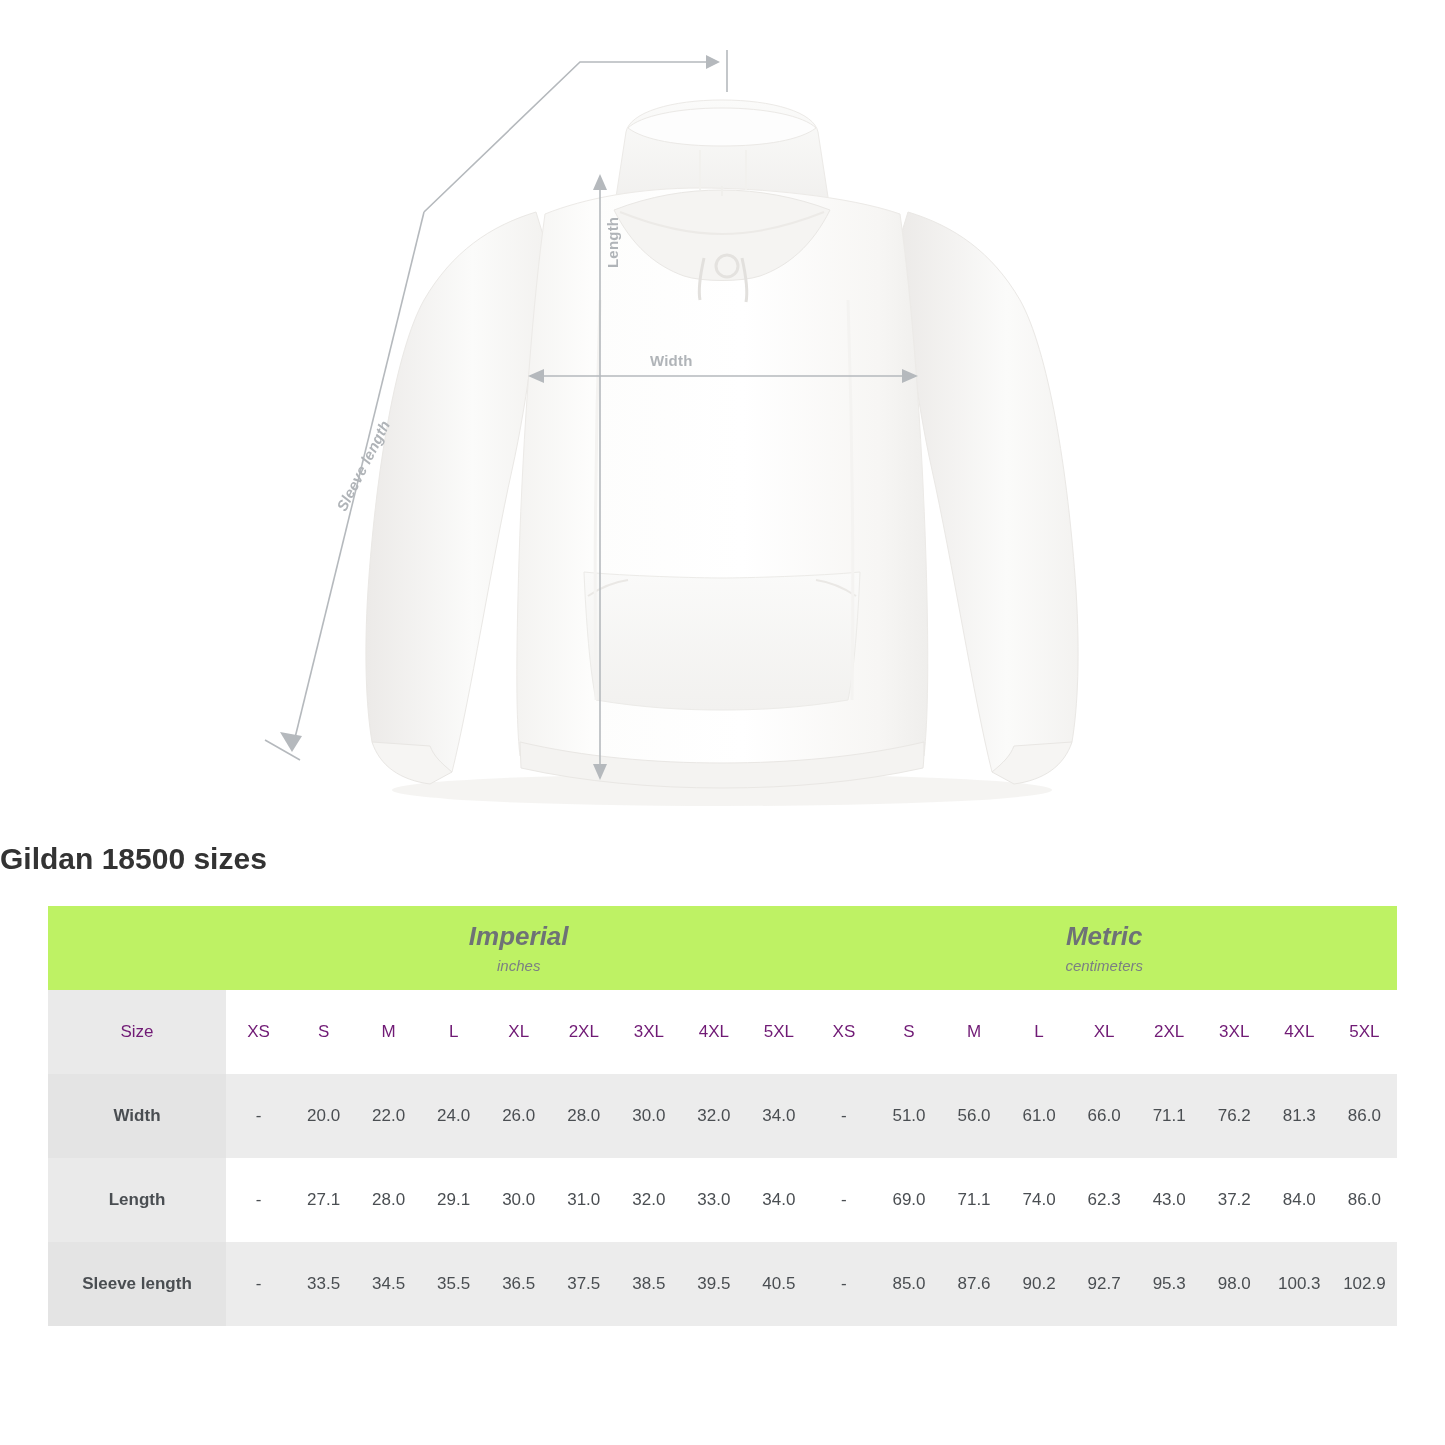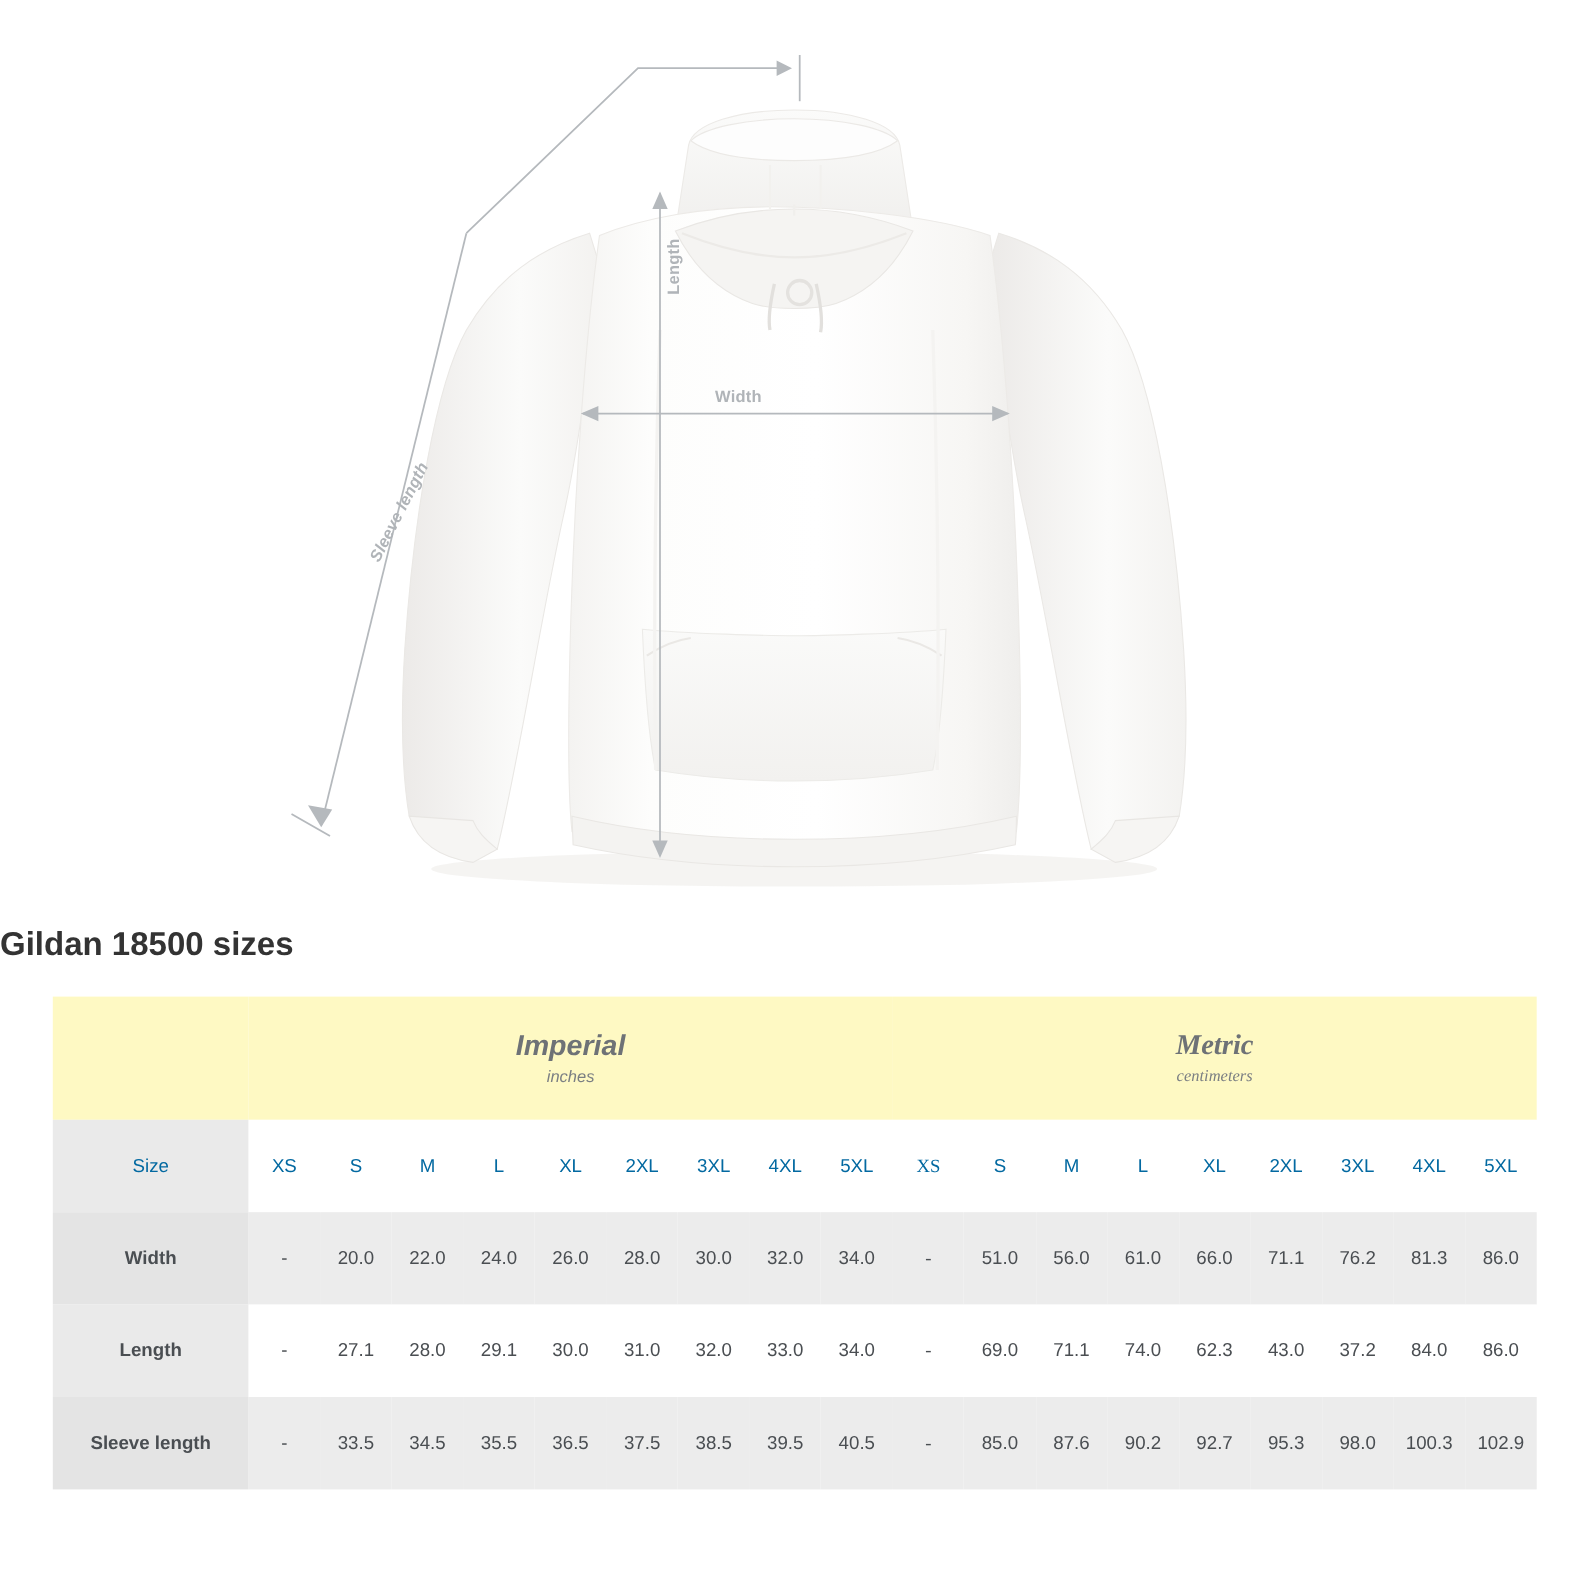--- a/index.html
+++ b/index.html
@@ -87,42 +87,42 @@
   }
   table.size-chart td,
   table.size-chart th {
     border: 0;
     text-align: center;
     vertical-align: middle;
     font-weight: normal;
   }
   
   .unit-row td {
-    background: #fef9c3;
-    height: 112px;
+    background: #bef264;
+    height: 84px;
     padding: 0;
   }
   .unit-name {
     font-size: 26px;
     font-style: italic;
     font-weight: bold;
     color: #6e7276;
     line-height: 1.1;
   }
   .unit-sub {
     font-size: 15px;
     font-style: italic;
     color: #7b7f83;
     margin-top: 6px;
   }
   
   .size-row td {
     height: 82px;
     font-size: 17px;
-    color: #0369a1;
+    color: #701a75;
     font-weight: bold;
     background: #ffffff;
   }
   .size-row td.rowhead {
     background: #eaeaea;
     font-size: 17px;
   }
   
   .data-row td {
     height: 82px;
@@ -130,21 +130,21 @@
     color: #4a4e52;
   }
   .data-row.shade td { background: #ececec; }
   .data-row.plain td { background: #ffffff; }
   .data-row td.rowhead {
     background: #eaeaea;
     font-weight: bold;
     text-align: center;
   }
   .data-row.shade td.rowhead { background: #e4e4e4; }
-  .vsep { border-left: 3px solid #ffffff; font-family: Liberation Serif, serif; }
+  .vsep { border-left: 3px solid #ffffff; }
   .csep { border-left: 2px solid #ffffff; }
   col.rowhead-col { width: 178px; }
 </style>
 </head>
 <body>
 
 <div class="page">
 
   <div class="illustration">
 

